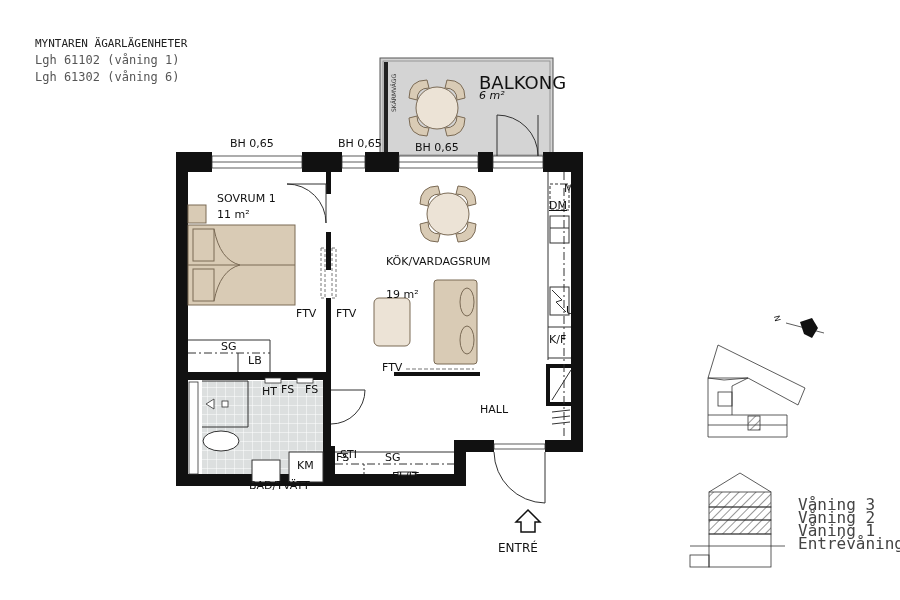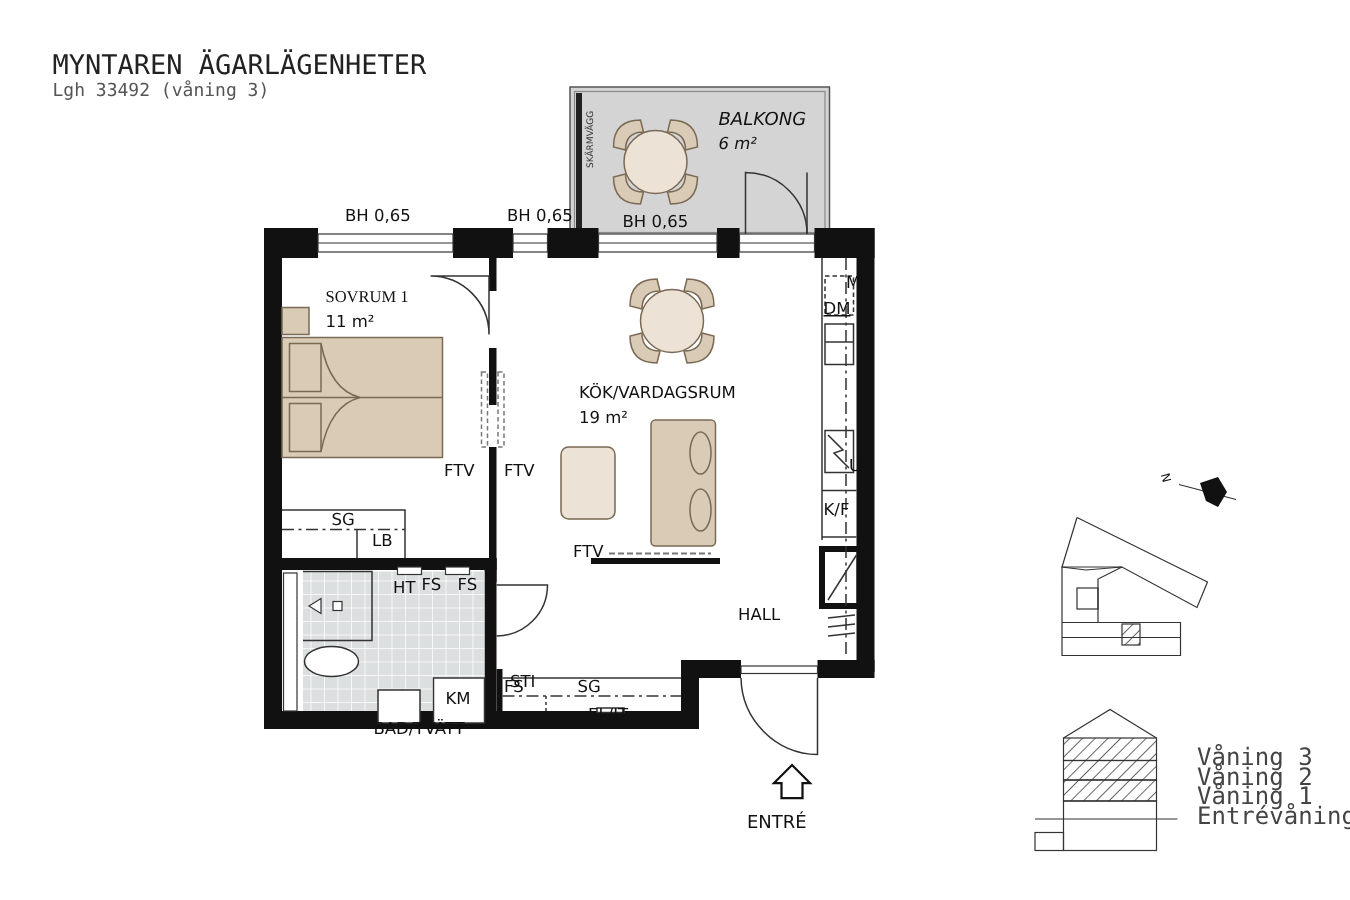--- a/index.html
+++ b/index.html
@@ -1,31 +1,32 @@
 <!DOCTYPE html>
 <html><head>
 <meta charset="utf-8">
 <style>
   html, body { margin:0; padding:0; background:#ffffff; }
   body { width:900px; height:600px; position:relative; overflow:hidden; font-family:"Liberation Sans", sans-serif; }
   .header { position:absolute; left:35px; top:35px; font-family:"DejaVu Sans Mono", monospace; font-size:12px; line-height:17px; color:#555; }
-  .header .title { color:#222; font-size:18px; }
+  .header .title { color:#222; font-size:11px; }
   .plan { position:absolute; left:0; top:0; width:900px; height:600px; }
   .lbl { position:absolute; font-family:"DejaVu Sans", sans-serif; font-size:11px; color:#111; white-space:nowrap; }
   .lbl.room { font-size:11px; }
   .lbl.big { font-size:12px; }
   .legend { position:absolute; left:798px; top:498px; font-family:"DejaVu Sans Mono", monospace; font-size:16px; line-height:13px; color:#444; }
   .vert { position:absolute; font-size:6px; font-family:"DejaVu Sans", sans-serif; color:#333; transform:rotate(-90deg); transform-origin:left top; white-space:nowrap; }
 </style>
 </head>
 <body>
 
 <div class="header">
   <div class="title">MYNTAREN ÄGARLÄGENHETER</div>
-  <div>Lgh 33492 (våning 3)</div>
+  <div>Lgh 61102 (våning 1)</div>
+  <div>Lgh 61302 (våning 6)</div>
 </div>
 
 <svg class="plan" viewBox="0 0 900 600" xmlns="http://www.w3.org/2000/svg">
   <defs>
     <pattern id="tiles" width="9" height="9" patternUnits="userSpaceOnUse">
       <rect width="9" height="9" fill="#dcdfdf"></rect>
       <path d="M9 0 L0 0 0 9" fill="none" stroke="#ffffff" stroke-width="1"></path>
     </pattern>
     <pattern id="hatch" width="6" height="6" patternUnits="userSpaceOnUse" patternTransform="rotate(45)">
       <line x1="0" y1="0" x2="0" y2="6" stroke="#333" stroke-width="1"></line>
@@ -191,48 +192,48 @@
     <path d="M709 492 L740 473 L771 492"></path>
     <rect x="709" y="492" width="62" height="15" fill="url(#hatch)"></rect>
     <rect x="709" y="507" width="62" height="13" fill="url(#hatch)"></rect>
     <rect x="709" y="520" width="62" height="14" fill="url(#hatch)"></rect>
     <rect x="709" y="534" width="62" height="33"></rect>
     <line x1="690" y1="546" x2="785" y2="546"></line>
     <rect x="690" y="555" width="19" height="12"></rect>
   </g>
 </svg>
 
-<div class="lbl" style="left:479px;top:72px;font-size:12px;font-style:italic;">BALKONG</div>
+<div class="lbl" style="left:479px;top:72px;font-size:18px;">BALKONG</div>
 <div class="lbl" style="left:479px;top:89px;font-style:italic;">6 m²</div>
 <div class="vert" style="left:390px;top:112px;">SKÄRMVÄGG</div>
 
 <div class="lbl" style="left:230px;top:137px;">BH 0,65</div>
 <div class="lbl" style="left:338px;top:137px;">BH 0,65</div>
 <div class="lbl" style="left:415px;top:141px;">BH 0,65</div>
 
-<div class="lbl room" style="left:217px;top:192px;font-family:Liberation Serif, serif;">SOVRUM 1</div>
+<div class="lbl room" style="left:217px;top:192px;">SOVRUM 1</div>
 <div class="lbl room" style="left:217px;top:208px;">11 m²</div>
 
 <div class="lbl room" style="left:386px;top:255px;">KÖK/VARDAGSRUM</div>
-<div class="lbl room" style="left:386px;top:272px;">19 m²</div>
+<div class="lbl room" style="left:386px;top:288px;">19 m²</div>
 
 <div class="lbl" style="left:296px;top:307px;">FTV</div>
 <div class="lbl" style="left:336px;top:307px;">FTV</div>
 <div class="lbl" style="left:382px;top:361px;">FTV</div>
 
 <div class="lbl" style="left:221px;top:340px;">SG</div>
 <div class="lbl" style="left:248px;top:354px;">LB</div>
 
 <div class="lbl" style="left:262px;top:385px;">HT</div>
 <div class="lbl" style="left:281px;top:383px;">FS</div>
 <div class="lbl" style="left:305px;top:383px;">FS</div>
 <div class="lbl room" style="left:249px;top:431px;margin-top:48px;">BAD/TVÄTT</div>
 <div class="lbl" style="left:297px;top:459px;">KM</div>
 
-<div class="lbl room" style="left:492px;top:403px;">HALL</div>
+<div class="lbl room" style="left:480px;top:403px;">HALL</div>
 <div class="lbl" style="left:336px;top:451px;">FS</div>
 <div class="lbl" style="left:385px;top:451px;">SG</div>
 <div class="lbl" style="left:340px;top:448px;">STI</div>
 <div class="lbl" style="left:392px;top:470px;">EL/IT</div>
 
 <div class="lbl" style="left:564px;top:182px;">M</div>
 <div class="lbl" style="left:549px;top:199px;text-decoration:underline;">DM</div>
 <div class="lbl" style="left:566px;top:304px;">U</div>
 <div class="lbl" style="left:549px;top:333px;">K/F</div>
 

